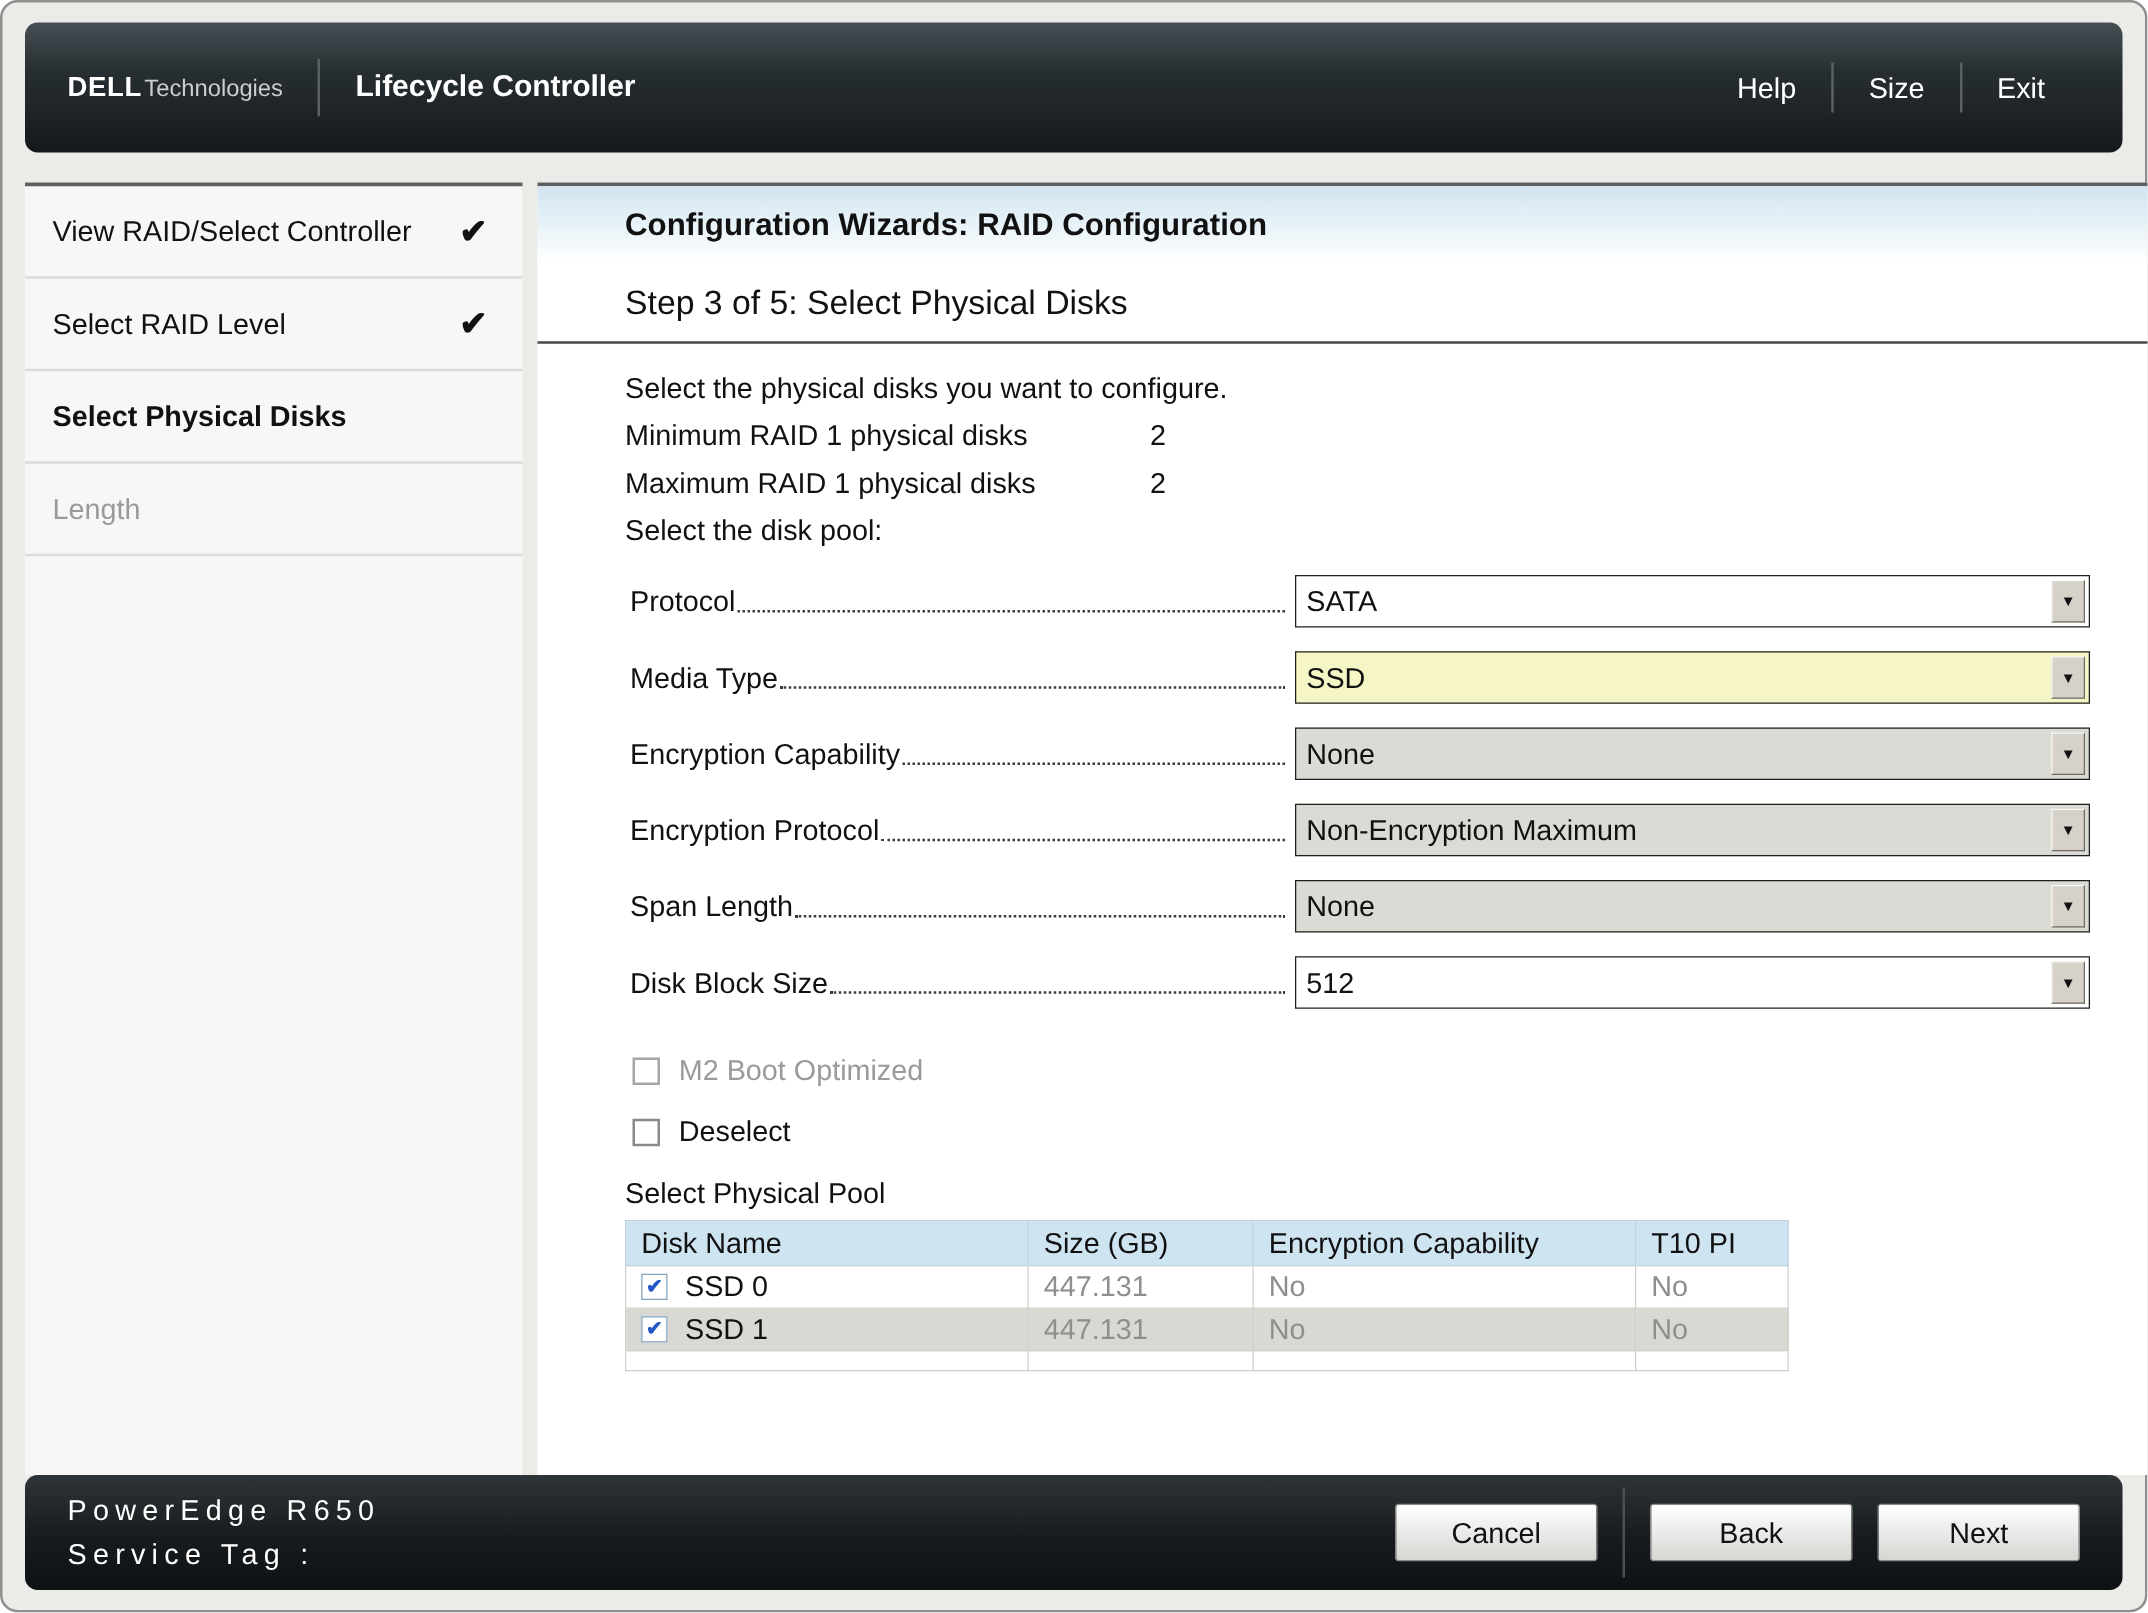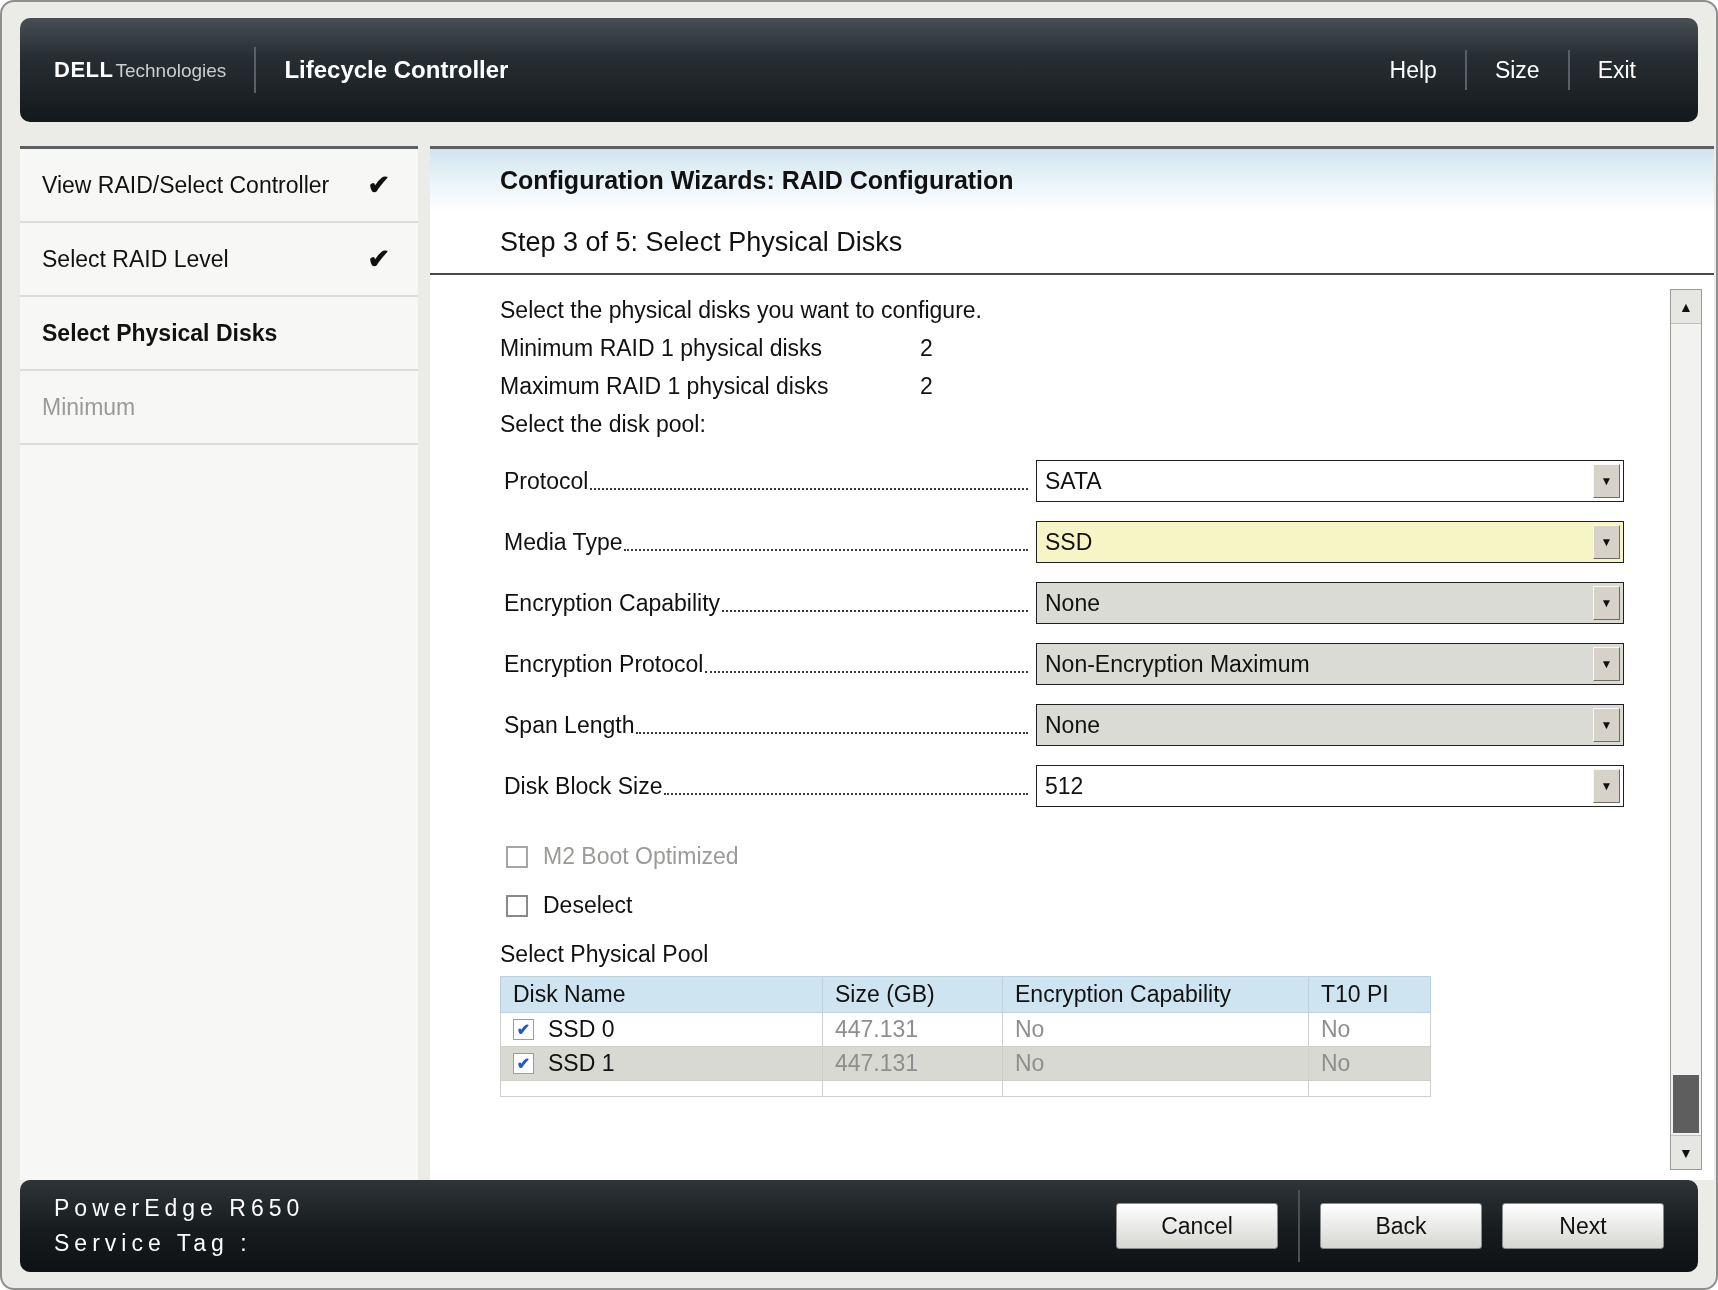--- a/index.html
+++ b/index.html
@@ -103,21 +103,21 @@
   .info-label { width: 420px; }
   .pool-label { margin: 0 0 22px 0; }
 
   
   .field-row { display: flex; align-items: center; margin: 0 0 19px 4px; }
   .field-row.gap { margin-top: 14px; }
   .field-label-wrap { width: 532px; display: flex; align-items: flex-end; flex: none; }
   .field-label { white-space: nowrap; }
   .dots { flex: 1; border-bottom: 2px dotted #3c3c3c; margin: 0 8px 5px 2px; }
   .combo {
-    width: 588px; height: 42px;
+    width: 636px; height: 42px;
     border: 1px solid #1f1f1f;
     background: #fff;
     display: flex;
     align-items: stretch;
     cursor: pointer;
   }
   .combo .value { flex: 1; display: flex; align-items: center; padding-left: 8px; }
   .combo .arrow {
     width: 27px; margin: 3px;
     background: #d6d2c9;
@@ -264,21 +264,21 @@
         <span class="check">✔</span>
       </div>
       <div class="step done">
         <span class="step-label">Select RAID Level</span>
         <span class="check">✔</span>
       </div>
       <div class="step current">
         <span class="step-label">Select Physical Disks</span>
       </div>
       <div class="step disabled">
-        <span class="step-label">Minimum</span>
+        <span class="step-label">Length</span>
       </div>
     </aside>
 
     <section class="main">
       <div class="main-title">Configuration Wizards: RAID Configuration</div>
       <div class="step-heading">Step 3 of 5: Select Physical Disks</div>
 
       <div class="content">
 
         <p class="instruction">Select the physical disks you want to configure.</p>

